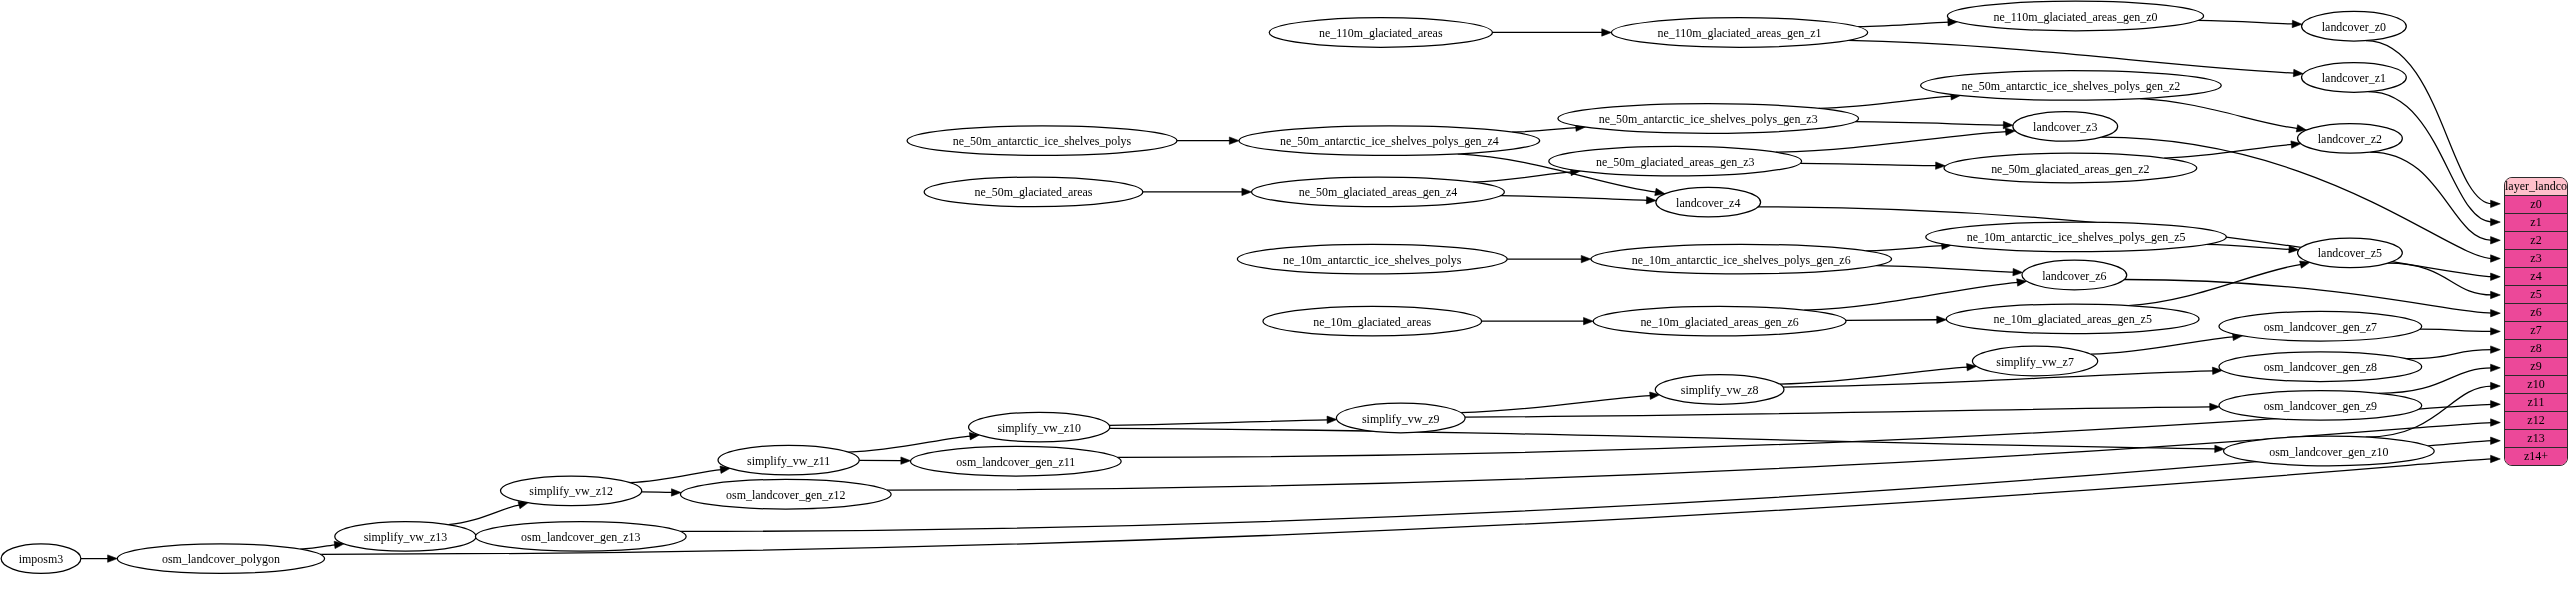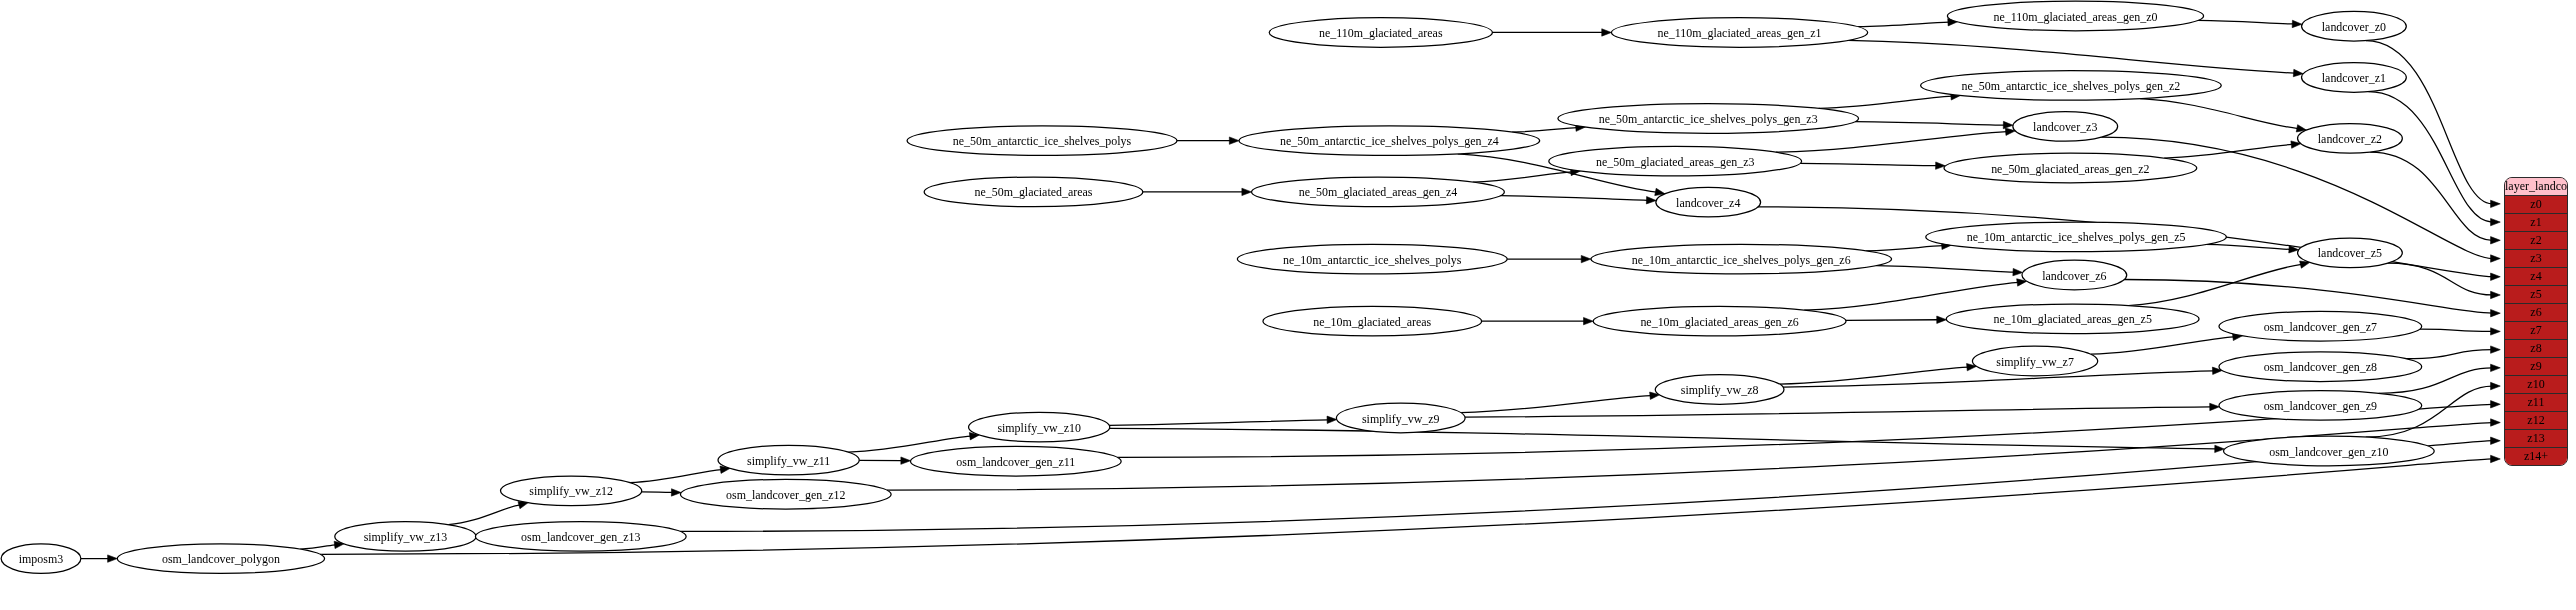--- a/index.html
+++ b/index.html
@@ -63,21 +63,21 @@
     background: #ffc0cb;
   }
   .table-row {
     font-family: "Liberation Serif", serif;
     font-size: 12px;
     color: #000000;
     text-align: center;
     line-height: 17px;
     height: 17px;
     border-bottom: 1.1px solid #2b2b2b;
-    background: #b91c1c;
+    background: #ec4899;
   }
   .table-row:last-child {
     border-bottom: none;
   }
 </style>
 </head>
 <body>
 
 <div id="canvas">
 

